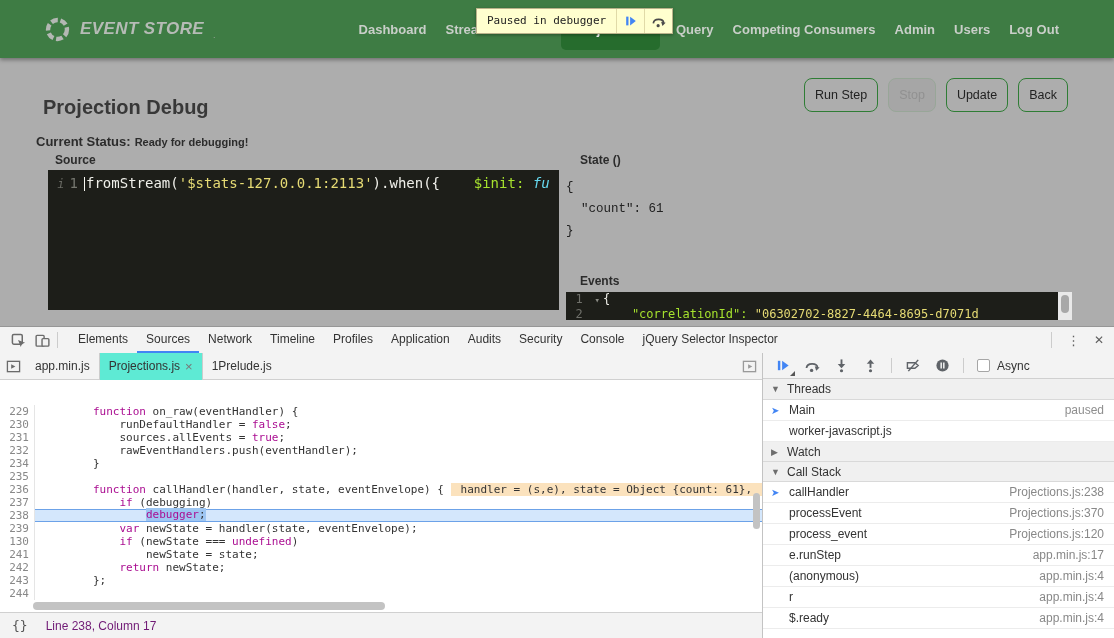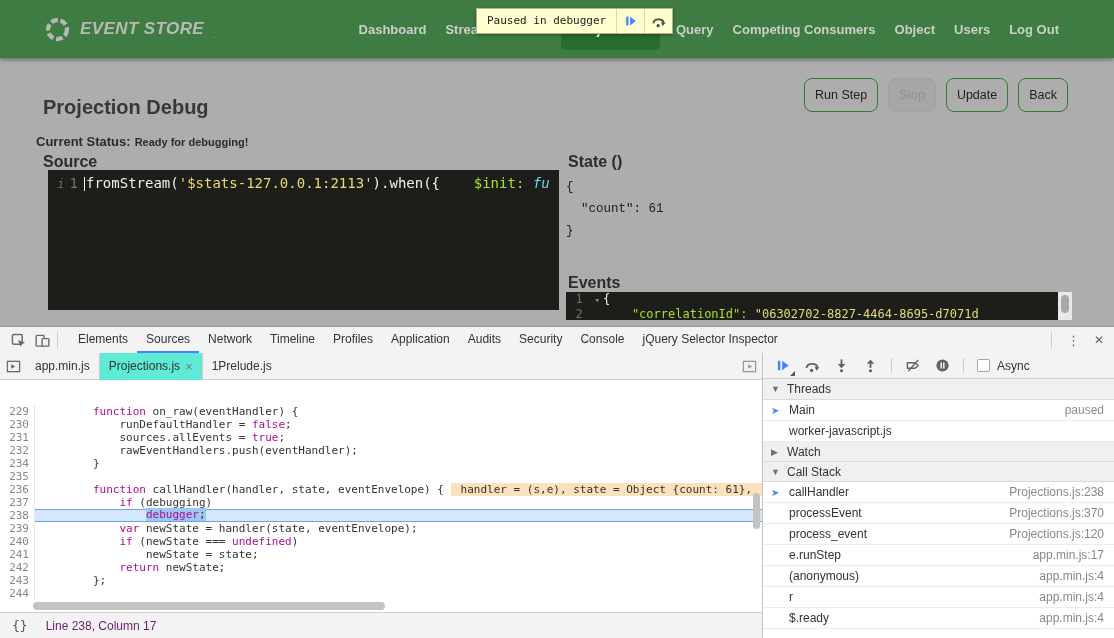--- a/index.html
+++ b/index.html
@@ -21,21 +21,21 @@
   .po-btn{width:27px;display:flex;align-items:center;justify-content:center;border-left:1px solid #e0daa8;cursor:pointer;}
 
   
   .page-title{position:absolute;left:43px;top:83px;font-size:20px;font-weight:bold;color:#383838;}
   .head-buttons{position:absolute;right:46px;top:78px;display:flex;gap:10px;}
   .btn{background:transparent;border:1px solid #2f7d35;border-radius:8px;color:#222;
        font-family:"Liberation Sans",sans-serif;font-size:12.5px;padding:9px 10px;cursor:pointer;}
   .btn.disabled{background:#a6a6a6;border-color:#98a698;color:#919191;cursor:default;}
   .status-line{position:absolute;left:36px;top:134px;font-size:13px;font-weight:bold;color:#2c2c2c;}
   .status-line .val{font-size:11px;margin-left:4px;}
-  .sec-label{position:absolute;font-size:16px;font-weight:bold;color:#2c2c2c;}
+  .sec-label{position:absolute;font-size:12px;font-weight:bold;color:#2c2c2c;margin-left:12px;}
   .lbl-source{left:43px;top:153px;} .lbl-state{left:568px;top:153px;} .lbl-events{left:568px;top:274px;}
 
   .dark-editor{background:#1d1e19;font-family:"DejaVu Sans Mono",monospace;}
   .source-editor{position:absolute;left:48px;top:170px;width:511px;height:140px;font-size:14px;overflow:hidden;}
   .se-row{display:flex;padding-top:5px;white-space:pre;}
   .se-gutter{flex:0 0 30px;text-align:right;padding-right:6px;color:#76776f;}
   .se-gutter .info-i{font-style:italic;color:#6a6b64;margin-right:5px;font-size:12px;}
   .caret{display:inline-block;width:1px;height:14px;background:#f8f8f2;vertical-align:middle;margin-right:1px;}
   .c-plain{color:#f0f0ea;} .c-str{color:#e6db74;} .c-key{color:#a6e22e;} .c-kw{color:#66d9ef;font-style:italic;}
 
@@ -123,21 +123,21 @@
       </svg>
       <span class="brand-text">EVENT STORE</span>
       <span class="brand-dot">.</span>
     </div>
     <nav class="nav">
       <span class="nav-item">Dashboard</span>
       <span class="nav-item">Stream Browser</span>
       <span class="nav-item active">Projections</span>
       <span class="nav-item">Query</span>
       <span class="nav-item">Competing Consumers</span>
-      <span class="nav-item">Object</span>
+      <span class="nav-item">Admin</span>
       <span class="nav-item">Users</span>
       <span class="nav-item">Log Out</span>
     </nav>
     <div class="paused-overlay">
       <span class="po-text">Paused in debugger</span>
       <span class="po-btn">
         <svg width="14" height="14" viewBox="0 0 16 16">
           <rect x="2.5" y="3" width="2.6" height="10" fill="#4285f4"></rect>
           <path d="M7 3 L13.5 8 L7 13 Z" fill="#4285f4"></path>
         </svg>
@@ -251,21 +251,21 @@
             <div class="cl"><span class="ln">229</span><span class="lc"><span class="t-p">        </span><span class="t-k">function</span><span class="t-p"> on_raw(eventHandler) {</span></span></div>
             <div class="cl"><span class="ln">230</span><span class="lc"><span class="t-p">            runDefaultHandler = </span><span class="t-k">false</span><span class="t-p">;</span></span></div>
             <div class="cl"><span class="ln">231</span><span class="lc"><span class="t-p">            sources.allEvents = </span><span class="t-k">true</span><span class="t-p">;</span></span></div>
             <div class="cl"><span class="ln">232</span><span class="lc"><span class="t-p">            rawEventHandlers.push(eventHandler);</span></span></div>
             <div class="cl"><span class="ln">234</span><span class="lc"><span class="t-p">        }</span></span></div>
             <div class="cl"><span class="ln">235</span><span class="lc"></span></div>
             <div class="cl"><span class="ln">236</span><span class="lc"><span class="t-p">        </span><span class="t-k">function</span><span class="t-p"> callHandler(handler, state, eventEnvelope) {</span><span class="t-h"> handler = (s,e), state = Object {count: 61}, </span></span></div>
             <div class="cl"><span class="ln">237</span><span class="lc"><span class="t-p">            </span><span class="t-k">if</span><span class="t-p"> (debugging)</span></span></div>
             <div class="cl exec"><span class="ln">238</span><span class="lc"><span class="t-p">                </span><span class="t-sk">debugger</span><span class="t-sp">;</span></span></div>
             <div class="cl"><span class="ln">239</span><span class="lc"><span class="t-p">            </span><span class="t-k">var</span><span class="t-p"> newState = handler(state, eventEnvelope);</span></span></div>
-            <div class="cl"><span class="ln">240</span><span class="lc"><span class="t-p">            </span><span class="t-k">if</span><span class="t-p"> (newState === </span><span class="t-k">undefined</span><span class="t-p">)</span></span></div>
+            <div class="cl"><span class="ln">130</span><span class="lc"><span class="t-p">            </span><span class="t-k">if</span><span class="t-p"> (newState === </span><span class="t-k">undefined</span><span class="t-p">)</span></span></div>
             <div class="cl"><span class="ln">241</span><span class="lc"><span class="t-p">                newState = state;</span></span></div>
             <div class="cl"><span class="ln">242</span><span class="lc"><span class="t-p">            </span><span class="t-k">return</span><span class="t-p"> newState;</span></span></div>
             <div class="cl"><span class="ln">243</span><span class="lc"><span class="t-p">        };</span></span></div>
             <div class="cl"><span class="ln">244</span><span class="lc"></span></div>
           </div>
         <div class="vscroll"></div>
         <div class="hscroll"></div>
       </div>
 
       <div class="status-bar">

